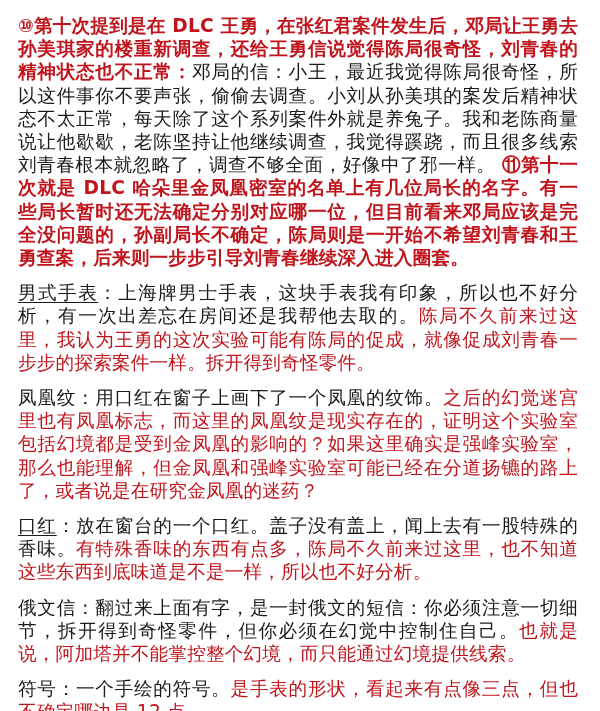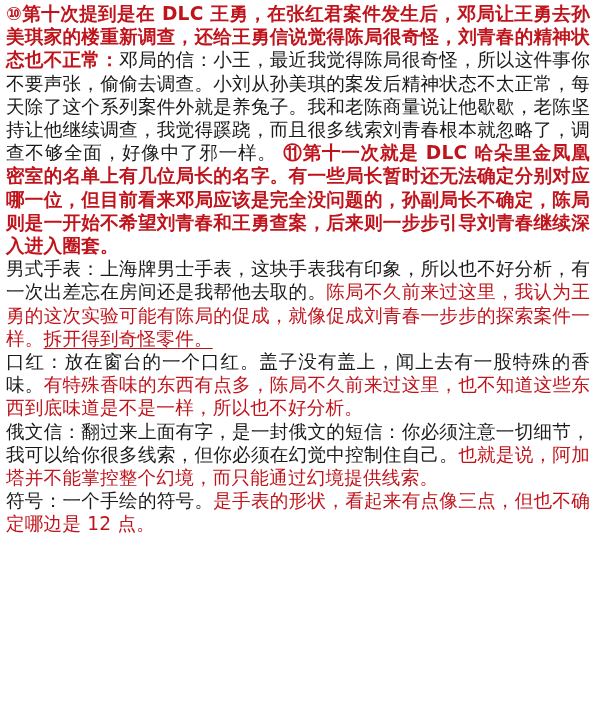--- a/index.html
+++ b/index.html
@@ -6,47 +6,50 @@
   body { width: 600px; height: 711px; overflow: hidden; }
   .doc {
     padding: 2px 10px 0 6px;
     font-family: "DejaVu Sans", "Liberation Sans", sans-serif;
     font-size: 18.6px;
     line-height: 23.2px;
     color: #1a1a1a;
     letter-spacing: 0.2px;
     text-align: justify;
   }
-  .p { margin: 0; }
+  .p { margin: 12px; }
   .red { color: #c0141c; }
   .bold { font-weight: bold; }
-  .u { text-decoration: underline; text-underline-offset: 3px; }
-  .label { text-underline-offset: 3px; }
+  .u { text-underline-offset: 3px; }
+  .label { text-decoration: underline; text-underline-offset: 3px; }
 </style>
 </head>
 <body>
 
 <div class="doc">
 
   <p class="p">
     <span class="red bold">⑩</span><span class="red bold">第十次提到是在 DLC 王勇，在张红君案件发生后，邓局让王勇去孙美琪家的楼重新调查，还给王勇信说觉得陈局很奇怪，刘青春的精神状态也不正常：</span><span>邓局的信：小王，最近我觉得陈局很奇怪，所以这件事你不要声张，偷偷去调查。小刘从孙美琪的案发后精神状态不太正常，每天除了这个系列案件外就是养兔子。我和老陈商量说让他歇歇，老陈坚持让他继续调查，我觉得蹊跷，而且很多线索刘青春根本就忽略了，调查不够全面，好像中了邪一样。</span>
     <span class="red bold">⑪</span><span class="red bold">第十一次就是 DLC 哈朵里金凤凰密室的名单上有几位局长的名字。有一些局长暂时还无法确定分别对应哪一位，但目前看来邓局应该是完全没问题的，孙副局长不确定，陈局则是一开始不希望刘青春和王勇查案，后来则一步步引导刘青春继续深入进入圈套。</span>
   </p>
 
   <p class="p">
     <span class="label">男式手表</span><span>：上海牌男士手表，这块手表我有印象，所以也不好分析，有一次出差忘在房间还是我帮他去取的。</span><span class="red">陈局不久前来过这里，我认为王勇的这次实验可能有陈局的促成，就像促成刘青春一步步的探索案件一样。</span><span class="red u">拆开得到奇怪零件。</span>
   </p>
 
+  <p class="p">
+    <span>凤凰纹</span><span>：用口红在窗子上画下了一个凤凰的纹饰。</span><span class="red">之后的幻觉迷宫里也有凤凰标志，而这里的凤凰纹是现实存在的，证明这个实验室包括幻境都是受到金凤凰的影响的？如果这里确实是强峰实验室，那么也能理解，但金凤凰和强峰实验室可能已经在分道扬镳的路上了，或者说是在研究金凤凰的迷药？</span>
+  </p>
 
   <p class="p">
     <span class="label">口红</span><span>：放在窗台的一个口红。盖子没有盖上，闻上去有一股特殊的香味。</span><span class="red">有特殊香味的东西有点多，陈局不久前来过这里，也不知道这些东西到底味道是不是一样，所以也不好分析。</span>
   </p>
 
   <p class="p">
-    <span>俄文信</span><span>：翻过来上面有字，是一封俄文的短信：你必须注意一切细节，我可以给你很多线索，但你必须在幻觉中控制住自己。</span><span class="red">也就是说，阿加塔并不能掌控整个幻境，而只能通过幻境提供线索。</span>
+    <span>俄文信</span><span>：翻过来上面有字，是一封俄文的短信：你必须注意一切细节，拆开得到奇怪零件，但你必须在幻觉中控制住自己。</span><span class="red">也就是说，阿加塔并不能掌控整个幻境，而只能通过幻境提供线索。</span>
   </p>
 
 
 
   <p class="p">
     <span>符号</span><span>：一个手绘的符号。</span><span class="red">是手表的形状，看起来有点像三点，但也不确定哪边是 12 点。</span>
   </p>
 
 </div>
 

